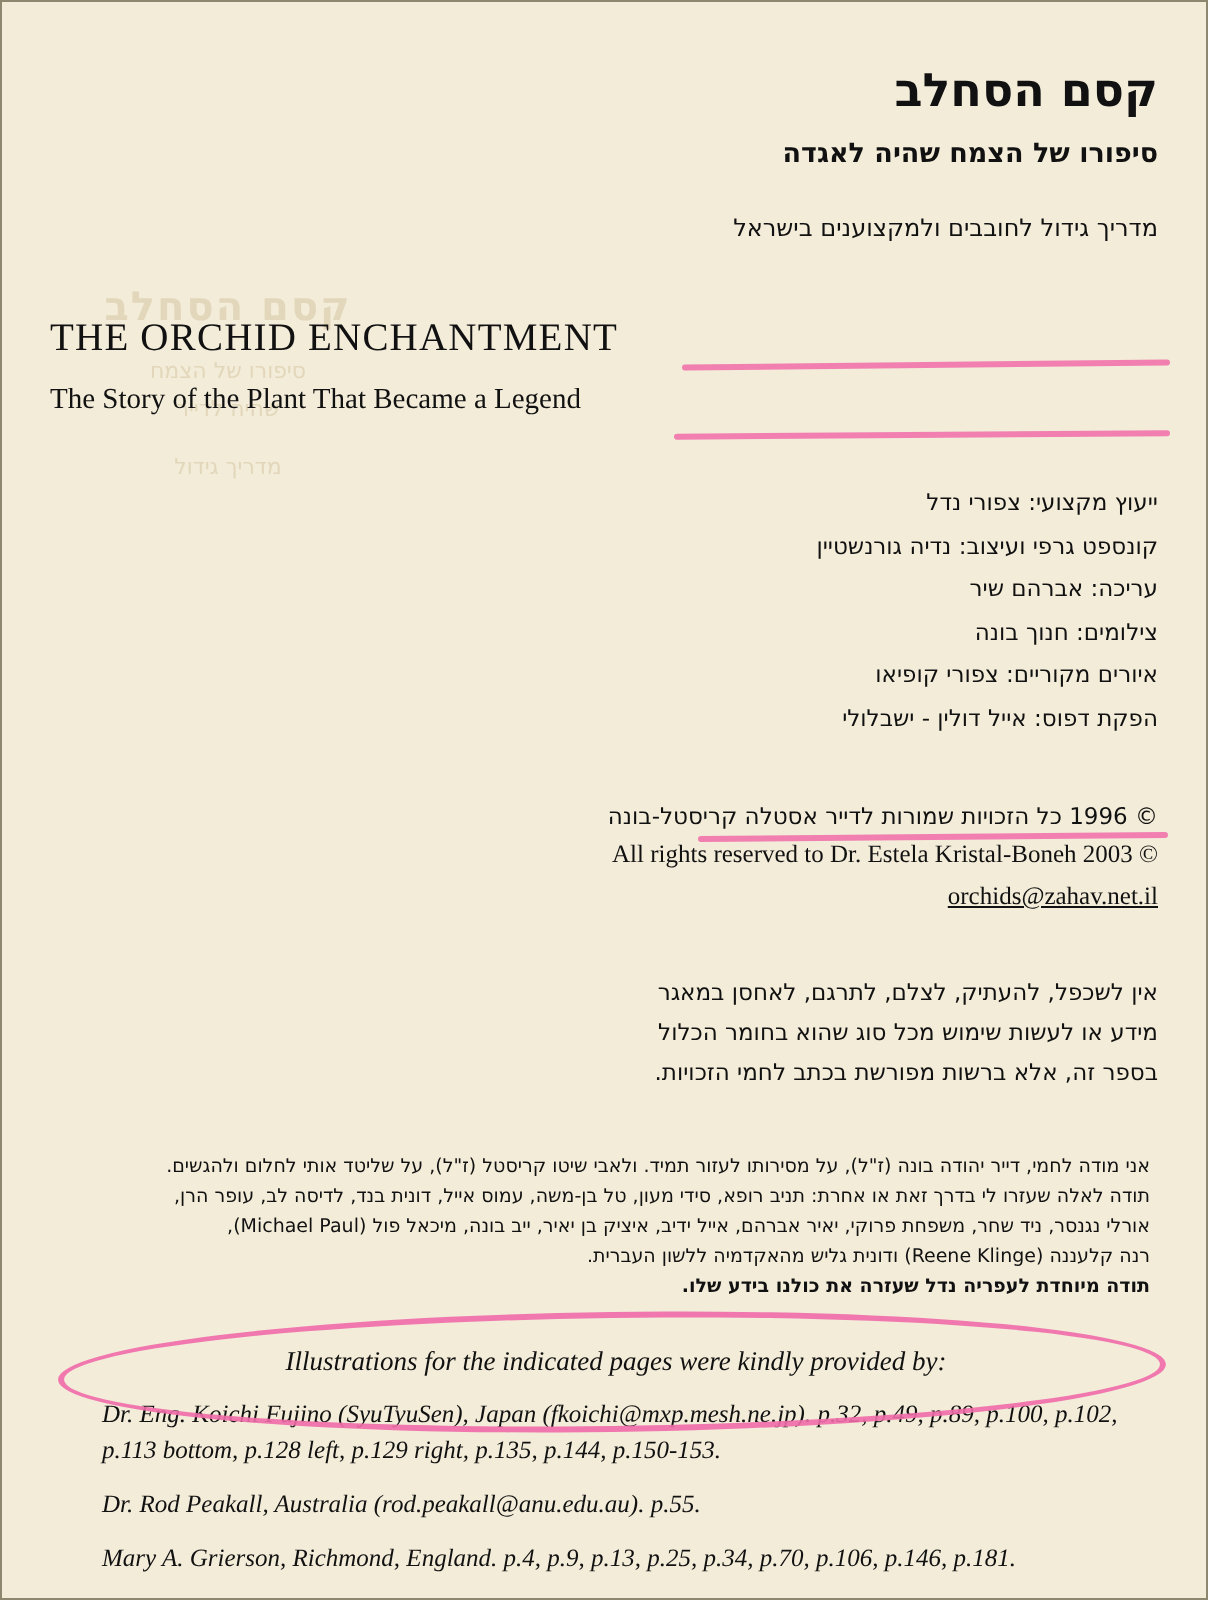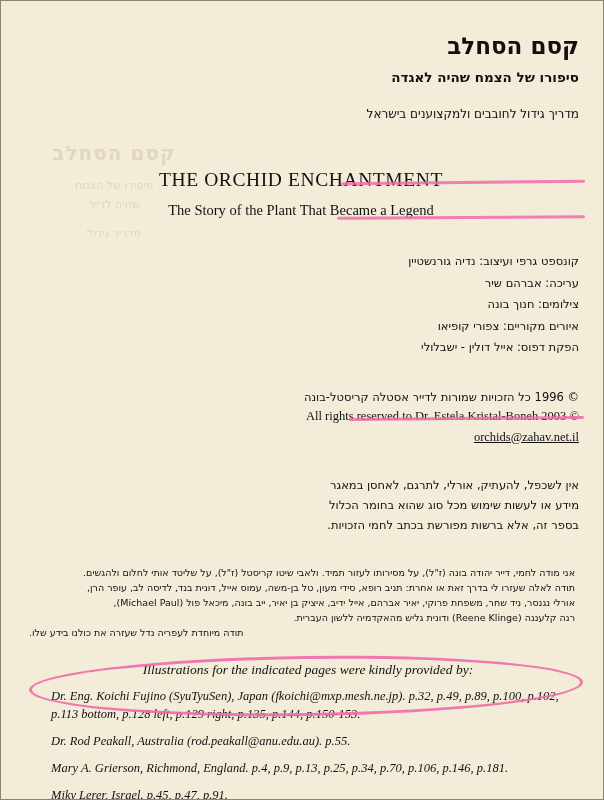--- a/index.html
+++ b/index.html
@@ -61,22 +61,22 @@
     font-size: 13.5px;
     font-weight: bold;
     margin-top: 10px;
   }
   .guide-he {
     font-size: 12px;
     margin-top: 22px;
   }
 
   .en-block {
-    margin-top: 48px;
-    text-align: center;
+    margin-top: 38px;
+    text-align: left;
     padding-right: 2px;
   }
   .title-en {
     font-family: "Liberation Serif", serif;
     font-size: 19.5px;
     letter-spacing: 0.6px;
     display: inline-block;
     position: relative;
   }
   .subtitle-en {
@@ -125,21 +125,21 @@
 
   .thanks {
     margin-top: 30px;
     font-size: 9.5px;
     line-height: 15px;
     text-align: justify;
     direction: rtl;
     font-family: "DejaVu Sans", sans-serif;
     padding: 0 4px;
   }
-  .thanks .last { text-align: left; }
+  .thanks .last { text-align: right; font-weight: bold; }
 
   .illus {
     margin-top: 22px;
     font-family: "Liberation Serif", serif;
     direction: ltr;
     text-align: left;
     padding-left: 12px;
   }
   .illus-head {
     font-size: 13.5px;
@@ -198,35 +198,36 @@
       <div class="guide-he">מדריך גידול לחובבים ולמקצוענים בישראל</div>
     </div>
 
     <div class="en-block">
       <div class="title-en">THE ORCHID ENCHANTMENT</div>
       <br>
       <div class="subtitle-en">The Story of the Plant That Became a Legend</div>
     </div>
 
     <div class="rtl credits">
+      <div>ייעוץ מקצועי: צפורי נדל</div>
       <div>קונספט גרפי ועיצוב: נדיה גורנשטיין</div>
       <div>עריכה: אברהם שיר</div>
       <div>צילומים: חנוך בונה</div>
       <div>איורים מקוריים: צפורי קופיאו</div>
       <div>הפקת דפוס: אייל דולין - ישבלולי</div>
     </div>
 
     <div class="rtl rights">
       <div>© 1996 כל הזכויות שמורות לדייר אסטלה קריסטל-בונה</div>
       <div class="rights-en">All rights reserved to Dr. Estela Kristal-Boneh 2003 ©</div>
       <div class="email-en">orchids@zahav.net.il</div>
     </div>
 
     <div class="rtl reserve">
-      <div>אין לשכפל, להעתיק, אורלי, לתרגם, לאחסן במאגר</div>
+      <div>אין לשכפל, להעתיק, לצלם, לתרגם, לאחסן במאגר</div>
       <div>מידע או לעשות שימוש מכל סוג שהוא בחומר הכלול</div>
       <div>בספר זה, אלא ברשות מפורשת בכתב לחמי הזכויות.</div>
     </div>
 
     <div class="thanks">
       <div>אני מודה לחמי, דייר יהודה בונה (ז"ל), על מסירותו לעזור תמיד. ולאבי שיטו קריסטל (ז"ל), על שליטד אותי לחלום ולהגשים.</div>
       <div>תודה לאלה שעזרו לי בדרך זאת או אחרת: תניב רופא, סידי מעון, טל בן-משה, עמוס אייל, דונית בנד, לדיסה לב, עופר הרן,</div>
       <div>אורלי נגנסר, ניד שחר, משפחת פרוקי, יאיר אברהם, אייל ידיב, איציק בן יאיר, ייב בונה, מיכאל פול (Michael Paul),</div>
       <div>רנה קלעננה (Reene Klinge) ודונית גליש מהאקדמיה ללשון העברית.</div>
       <div class="last">תודה מיוחדת לעפריה נדל שעזרה את כולנו בידע שלו.</div>

